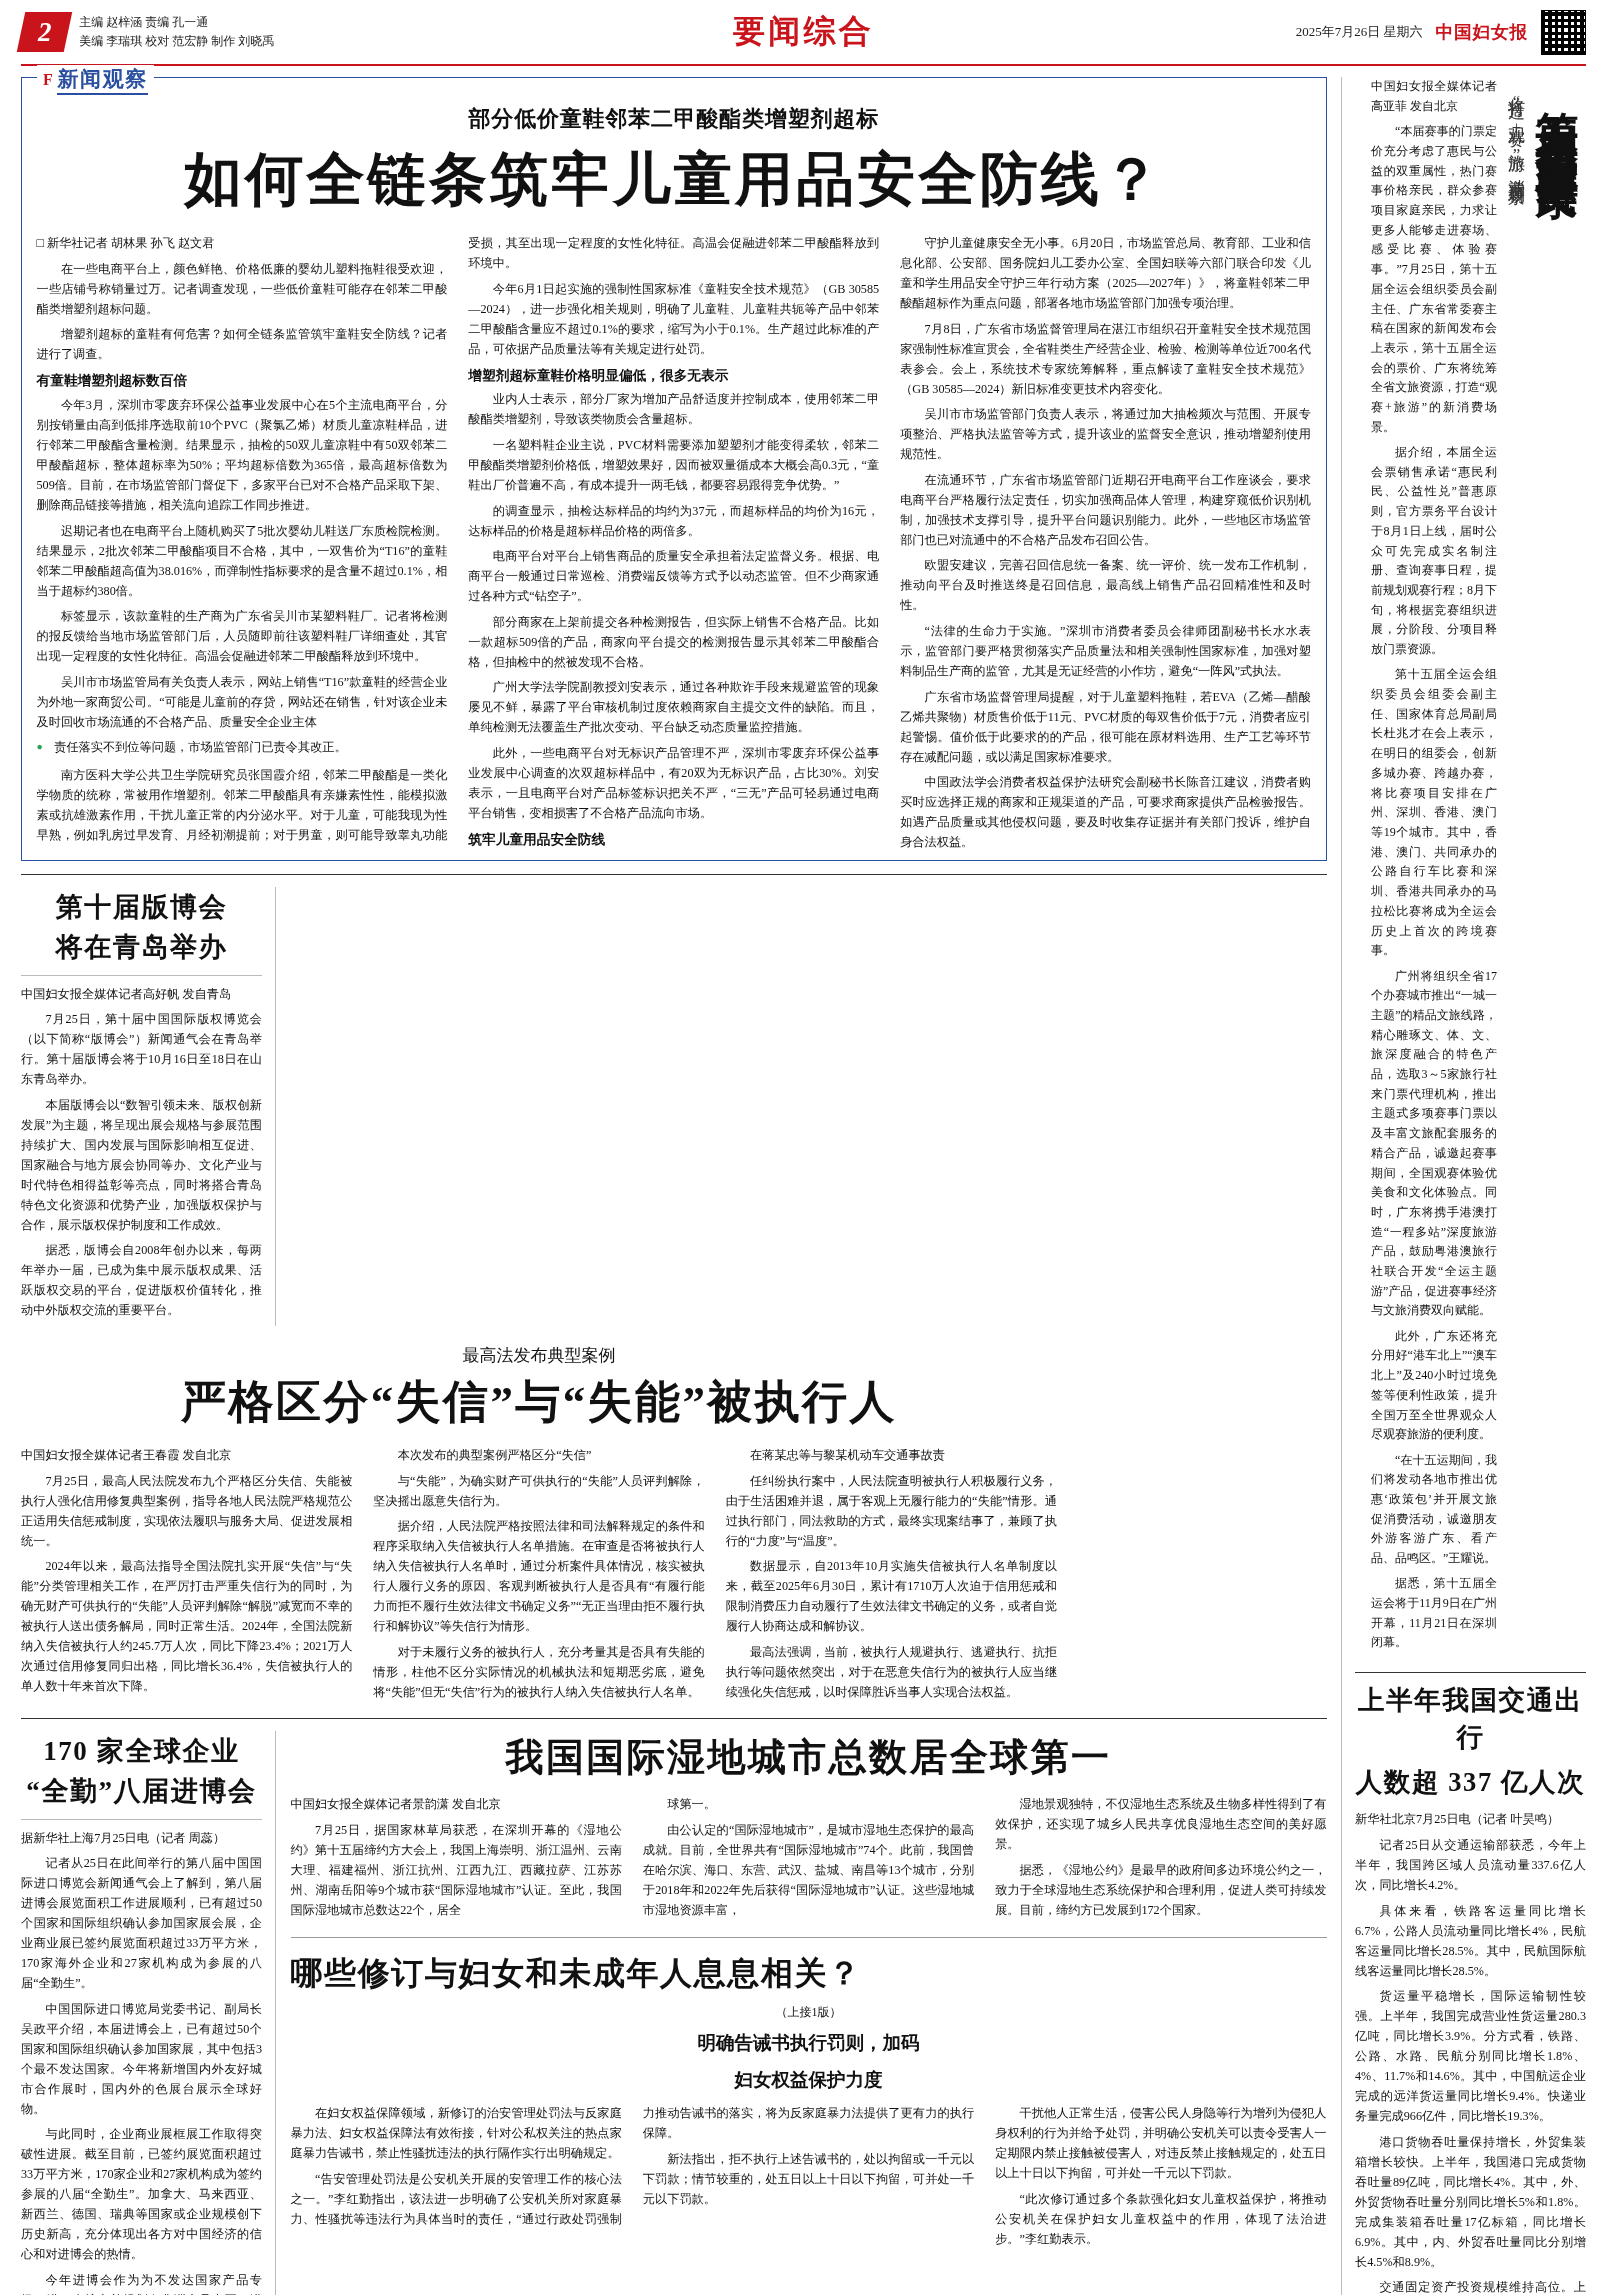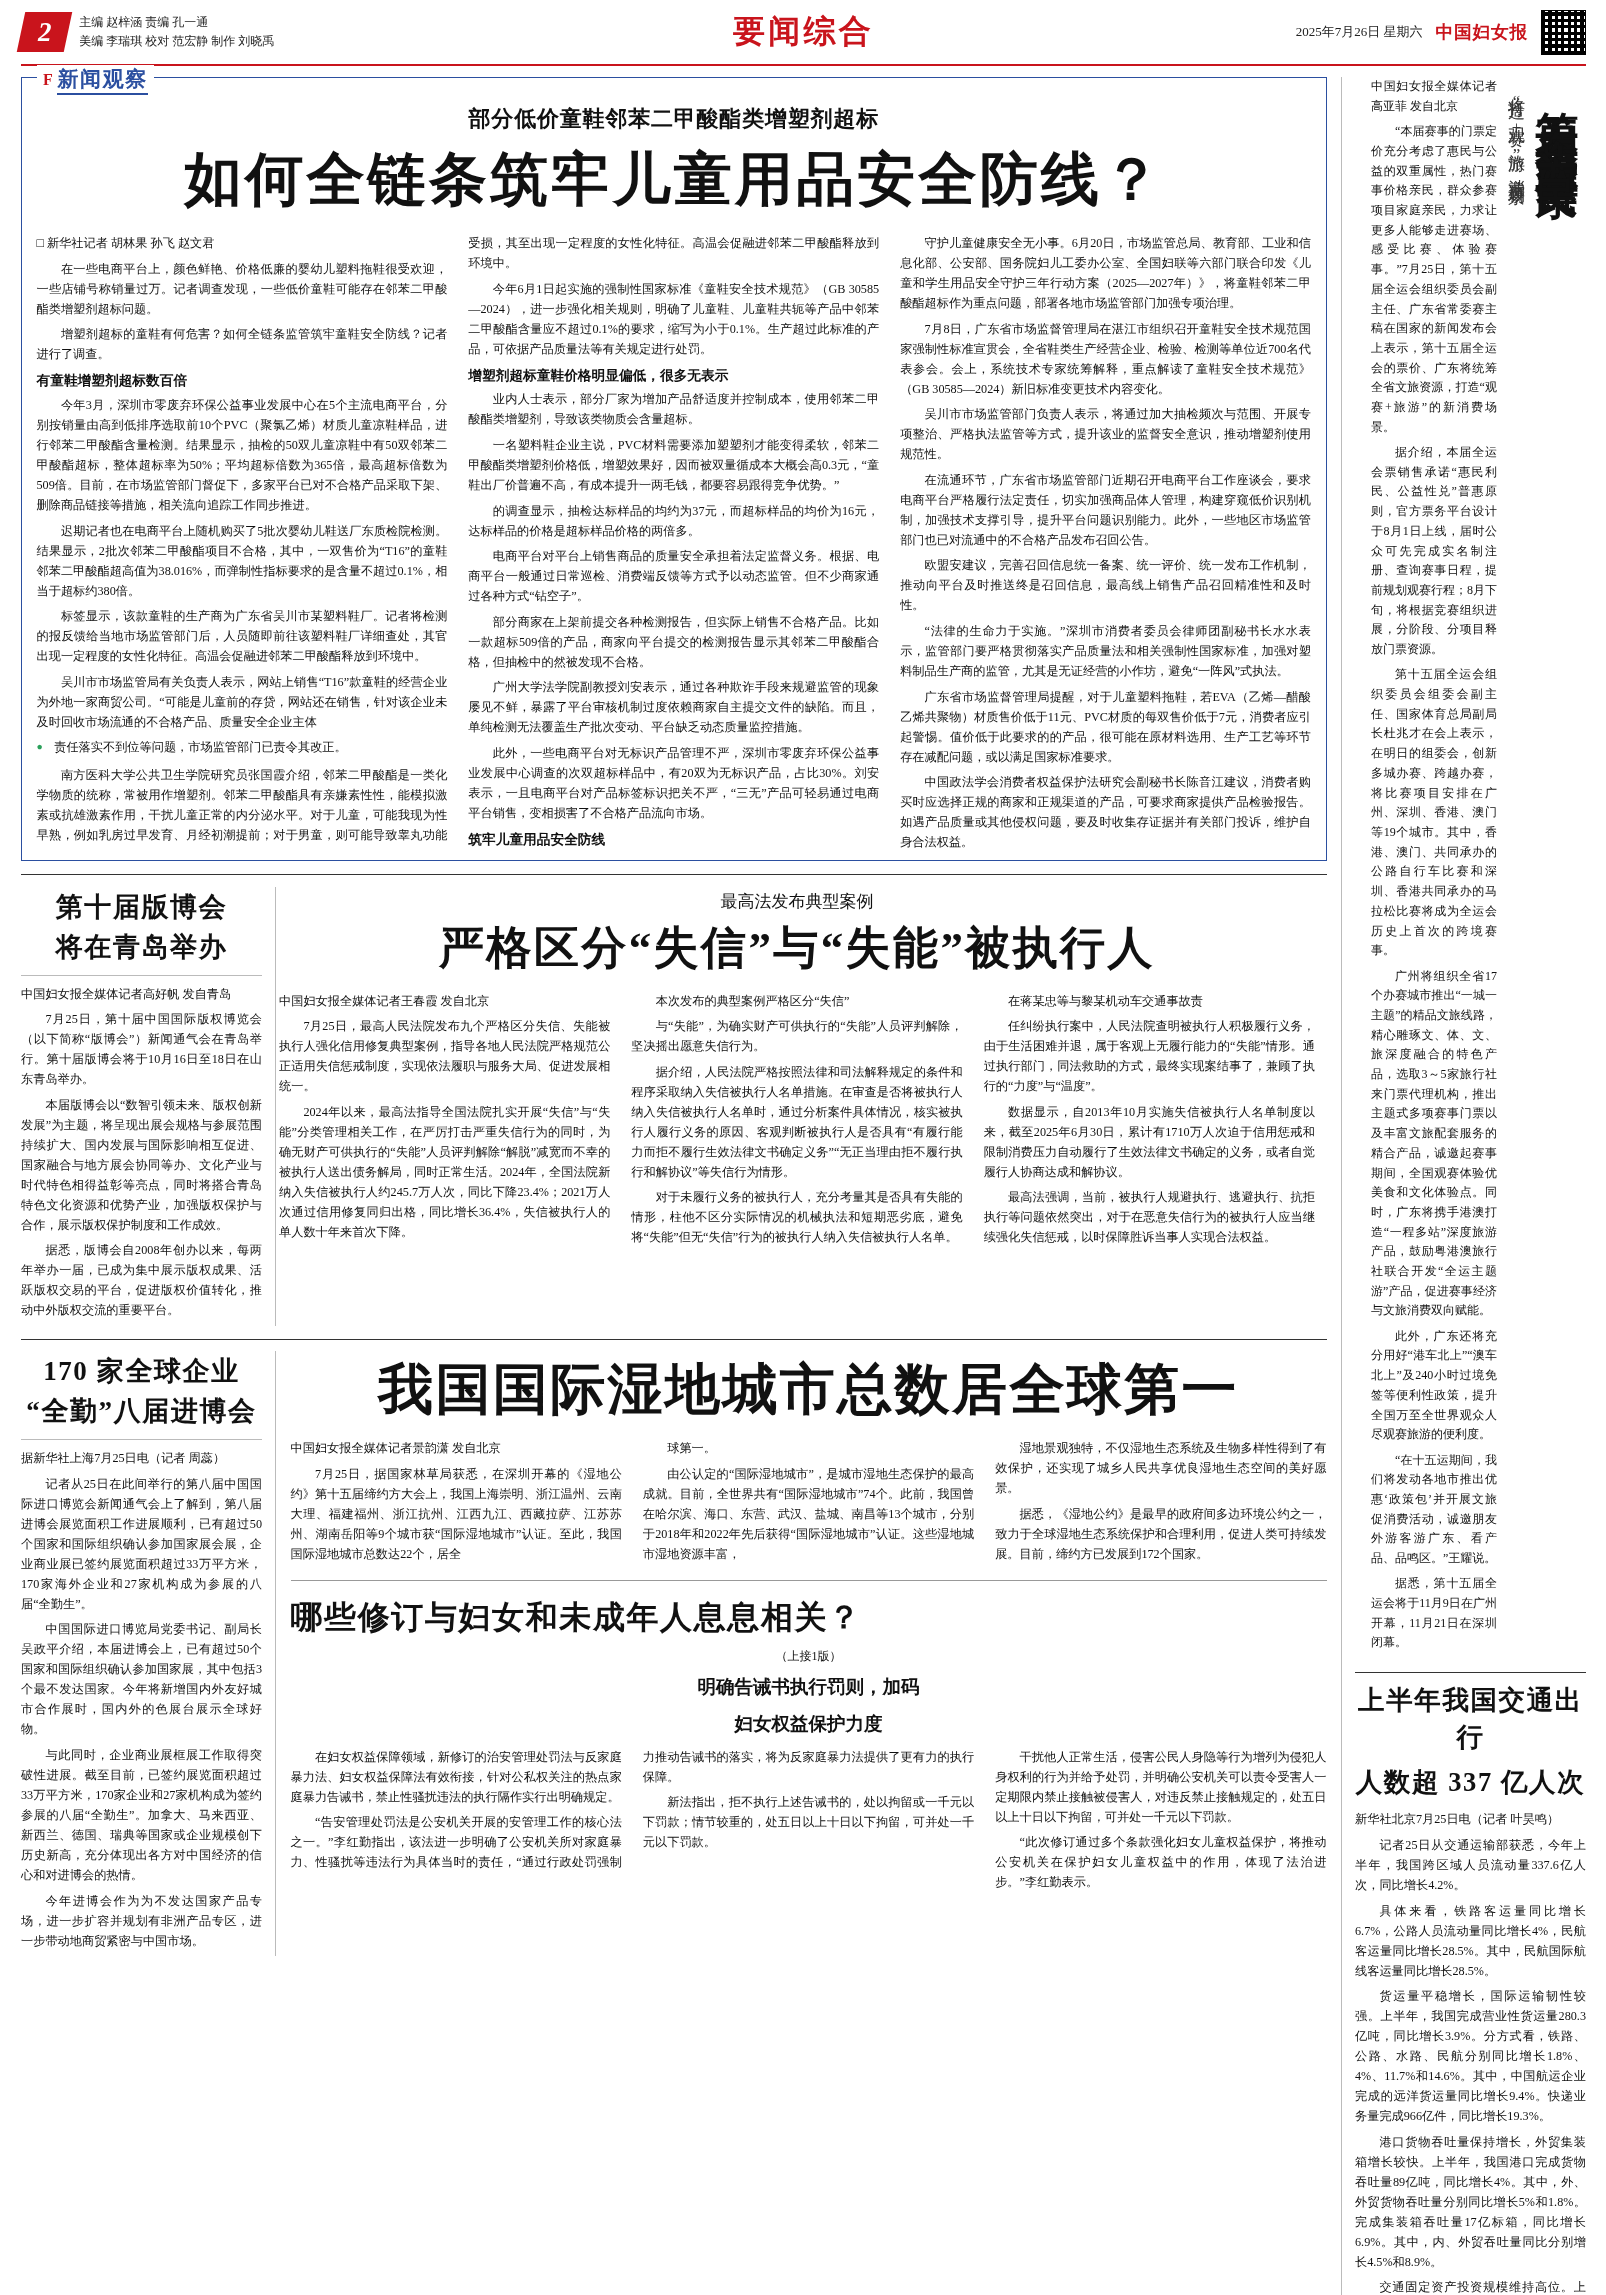--- a/index.html
+++ b/index.html
@@ -45,31 +45,31 @@
   
   .vtitle{writing-mode:vertical-rl;text-orientation:upright;font-size:43px;font-weight:bold;letter-spacing:4.8px;height:723px;margin:0 auto;}
   .vsub{writing-mode:vertical-rl;text-orientation:upright;font-size:17px;letter-spacing:2.4px;height:498px;margin:8px auto 0;color:#333;}
   .rc-flex{display:flex;gap:8px;}
   .rc-body{flex:1;margin-left:16px;}
   .rc-body p{font-size:12px;line-height:19.7px;}
   .hr{border-top:1.6px solid #333;margin:13px 0 9.6px;}
   .rhead{font-size:26.5px;font-weight:bold;text-align:center;line-height:37px;letter-spacing:1.6px;margin-bottom:8px;}
 
   
-  .band{display:flex;gap:3px;margin-top:13px;border-top:1.6px solid #333;padding-top:11.2px;}
+  .band{display:flex;gap:15px;margin-top:13px;border-top:1.6px solid #333;padding-top:11.2px;flex-direction:column;}
   .b-left{width:241px;border-right:0.8px solid #bbb;padding-right:13px;}
   .b-mid{width:1036px;}
   .bhead{font-size:27px;font-weight:bold;text-align:center;line-height:40px;letter-spacing:1.6px;}
   .kicker{text-align:center;font-size:17px;margin:3.2px 0 4.8px;}
   .bighead{text-align:center;font-size:45px;font-weight:bold;letter-spacing:2.4px;margin:3.2px 0 13px;}
 
   .band2{display:flex;gap:14.5px;margin-top:13px;border-top:1.6px solid #333;padding-top:11.2px;}
   .b2-left{width:241px;border-right:0.8px solid #bbb;padding-right:13px;}
   .b2-mid{width:1036px;}
-  .headline2{text-align:center;font-size:55px;font-weight:bold;letter-spacing:2.4px;margin:1.6px 0 11.2px;}
+  .headline2{text-align:center;font-size:38px;font-weight:bold;letter-spacing:2.4px;margin:1.6px 0 11.2px;}
   .headline3{font-size:32px;font-weight:bold;letter-spacing:1.6px;margin:14.5px 0 8px;}
   .sep{border-top:0.8px solid #999;margin:11.2px 0;}
   .small-note{font-size:12px;text-align:center;margin:4.8px 0 8px;}
   .sub2{font-size:18.5px;font-weight:bold;text-align:center;line-height:29px;margin-bottom:8px;}
   .rowdiv{border-top:0.8px solid #bbb;margin:8px 0;}
 </style>
 </head>
 <body>
 
 <div class="page">

